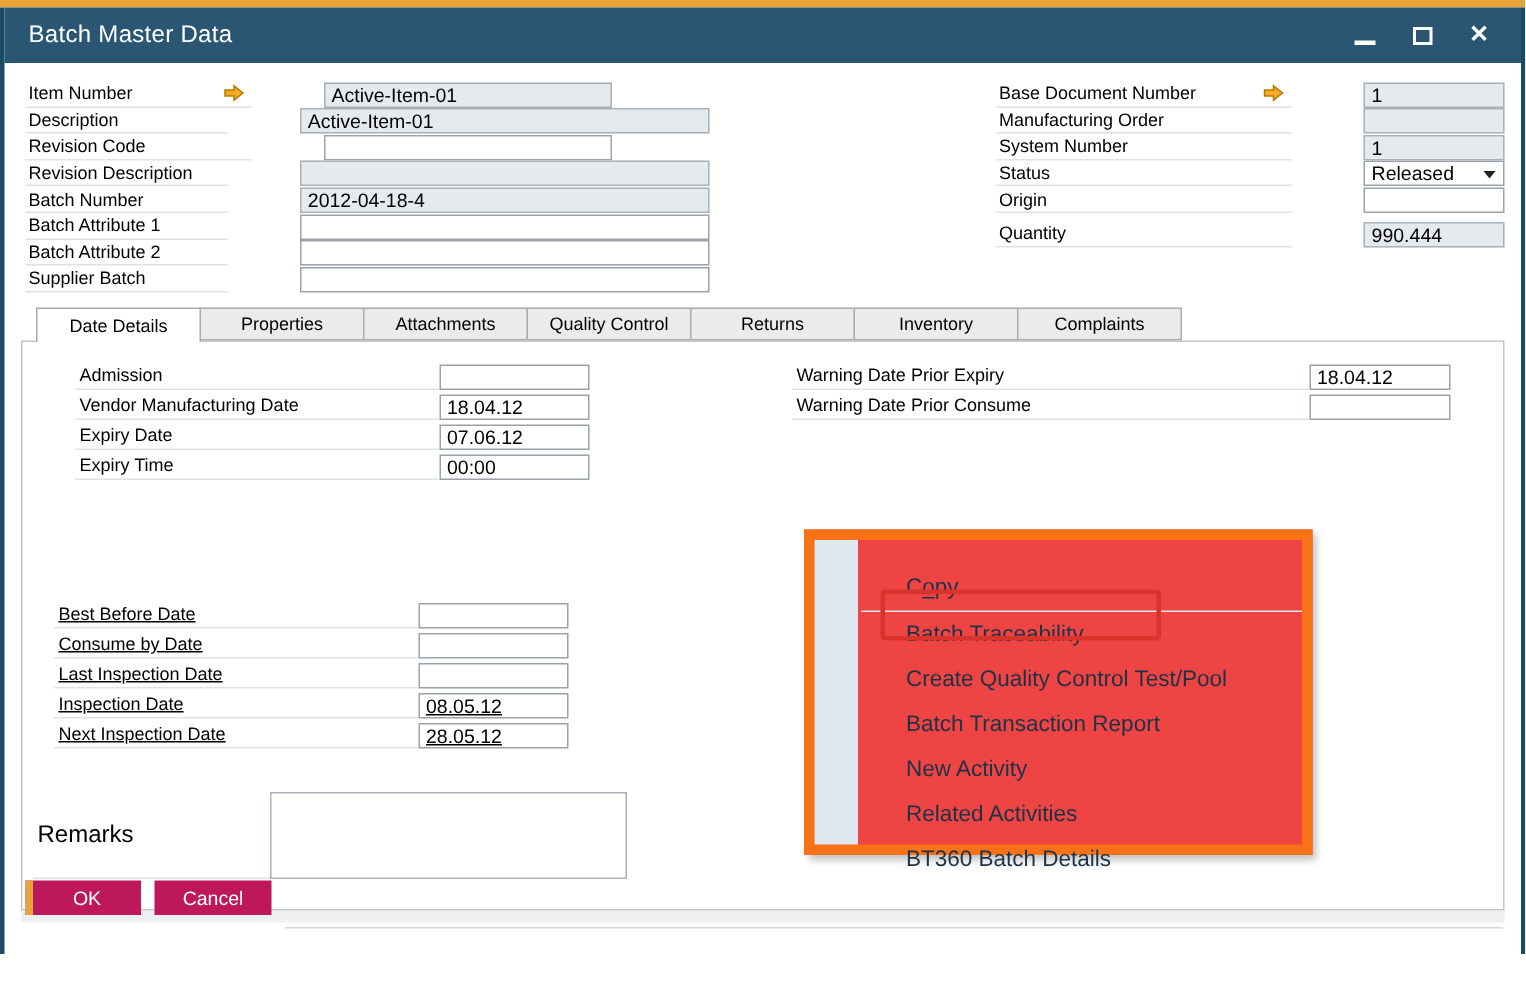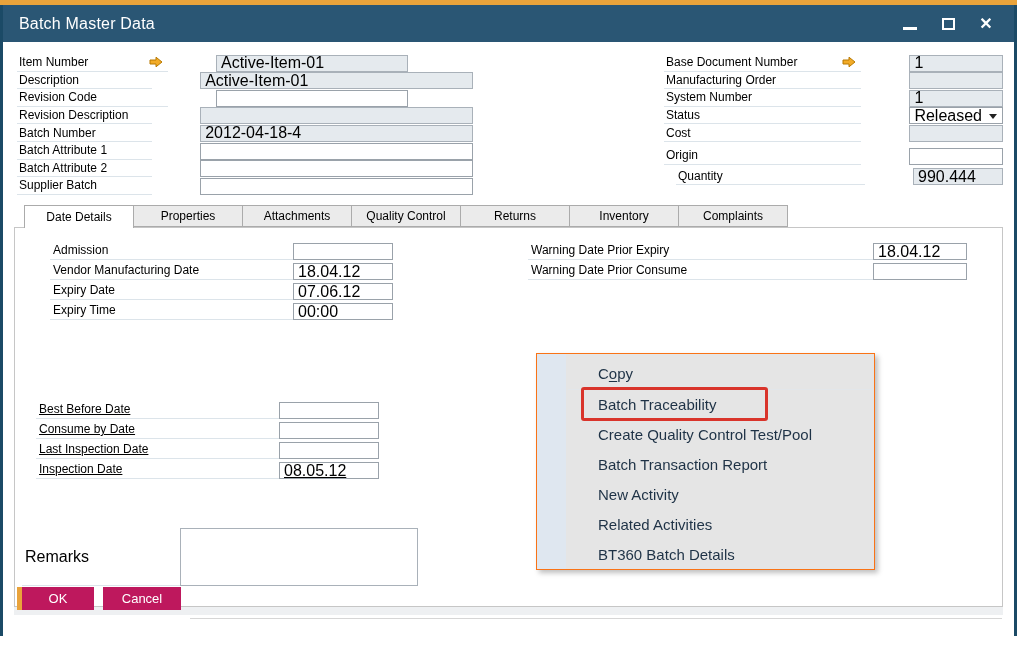--- a/index.html
+++ b/index.html
@@ -22,21 +22,21 @@
   .ctl { width:16px; height:16px; display:flex; align-items:center; justify-content:center; cursor:pointer; }
   .min-glyph { width:14px; height:3px; background:#fff; margin-top:9px; }
   .max-glyph { width:13px; height:12px; border:2px solid #fff; }
   .close-glyph { color:#fff; font-size:16px; font-weight:bold; line-height:16px; }
 
   
   .hrow { display:flex; align-items:flex-end; height:17.6px;gap:48px; }
   .hrow .lbl { position:relative; height:100%; display:flex; align-items:center;
                font-size:12px; color:#000; border-bottom:1px solid #dce4ea; padding-left:2px; }
   .arrow-wrap { position:absolute; right:5px; top:2px; cursor:pointer; }
-  .fld { height:17px; font-size:16px; padding:0 4px; display:flex; align-items:center;
+  .fld { height:17px; font-size:13px; padding:0 4px; display:flex; align-items:center;
          border:1px solid #a9b1b9; color:#000; overflow:hidden; white-space:nowrap; }
   .fld.readonly { background:#e5eaee; }
   .fld.edit, .fld.select { background:#fff; border-color:#9aa2aa; }
   .fld.select { position:relative; }
   .caret { position:absolute; right:5px; top:6px; width:0; height:0;
            border-left:4px solid transparent; border-right:4px solid transparent; border-top:5px solid #222; }
 
   #header-left  { position:absolute; left:17px; top:54px; width:456px; }
   #header-left .lbl { width:151px; }
   #header-left .fld.short { width:192px; }
@@ -72,22 +72,22 @@
   #dd-warn .fld { width:94px; }
 
   #remarks-label { position:absolute; left:22px; top:528px; width:158px; height:58px; z-index:2;
                    display:flex; align-items:center; font-size:16px; border-bottom:1px solid #dce4ea; padding-left:3px; }
   #remarks-box { position:absolute; left:180px; top:528px; width:238px; height:58px; z-index:2;
                  border:1px solid #a9b1b9; background:#fff; resize:none; outline:none;
                  font-family:"Liberation Sans",sans-serif; font-size:12px; padding:3px; }
 
   
   #context-menu { position:absolute; left:536px; top:353px; width:339px; height:217px;
-                  background:#e5e5e5; border:1px solid #f97316; z-index:10;
-                  box-shadow:3px 3px 5px rgba(0,0,0,0.25); padding-top:4px; }
+                  background:#ef4444; border:7px solid #f97316; z-index:10;
+                  box-shadow:3px 3px 5px rgba(0,0,0,0.25); padding-top:16px; }
   #menu-gutter { position:absolute; left:0; top:0; bottom:0; width:29px; background:#dfe7f0; }
   .mi { position:relative; height:30px; line-height:30px; padding-left:61px;
         font-size:15px; color:#1e3246; cursor:pointer; white-space:nowrap; }
   .mi.first { height:31px; line-height:31px; }
   .menu-sep { height:1px; background:#e2e6ea; margin-left:31px; }
   .mi u { text-decoration:underline; text-underline-offset:2px; }
   #menu-highlight { position:absolute; left:44px; top:33px; width:187px; height:34px;
                     border:3px solid #d9342b; border-radius:3px; z-index:11; pointer-events:none; }
 
   
@@ -173,24 +173,20 @@
       </div>
       <div class="hrow">
         <div class="lbl">System Number</div>
         <div class="fld readonly">1</div>
       </div>
       <div class="hrow">
         <div class="lbl">Status</div>
         <div class="fld select">Released<span class="caret"></span></div>
       </div>
       <div class="hrow">
-        <div class="lbl">Cost</div>
-        <div class="fld readonly"></div>
-      </div>
-      <div class="hrow">
         <div class="lbl">Origin</div>
         <div class="fld edit"></div>
       </div>
       <div class="hrow">
         <div class="lbl">Quantity</div>
         <div class="fld readonly">990.444</div>
       </div>
     </div>
 
   <div id="tabbar">
@@ -241,20 +237,24 @@
         <div class="lbl">Consume by Date</div>
         <div class="fld edit"></div>
       </div>
       <div class="crow">
         <div class="lbl">Last Inspection Date</div>
         <div class="fld edit"></div>
       </div>
       <div class="crow">
         <div class="lbl">Inspection Date</div>
         <div class="fld edit">08.05.12</div>
+      </div>
+      <div class="crow">
+        <div class="lbl">Next Inspection Date</div>
+        <div class="fld edit">28.05.12</div>
       </div>
     </div>
 
   <div id="remarks-label">Remarks</div>
   <textarea id="remarks-box" aria-label="Remarks" style=""></textarea>
 
   <div id="context-menu">
     <div id="menu-gutter"></div>
     <div id="menu-items">
         <div class="mi first">C<u>o</u>py</div>

